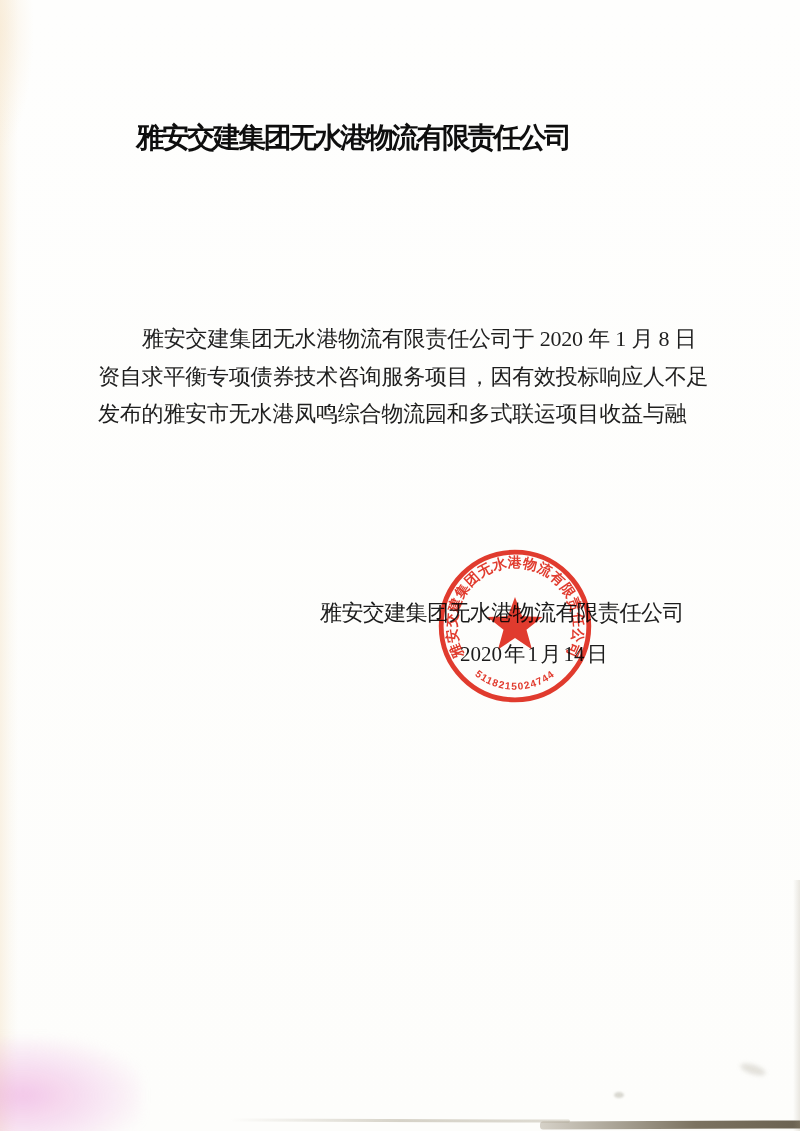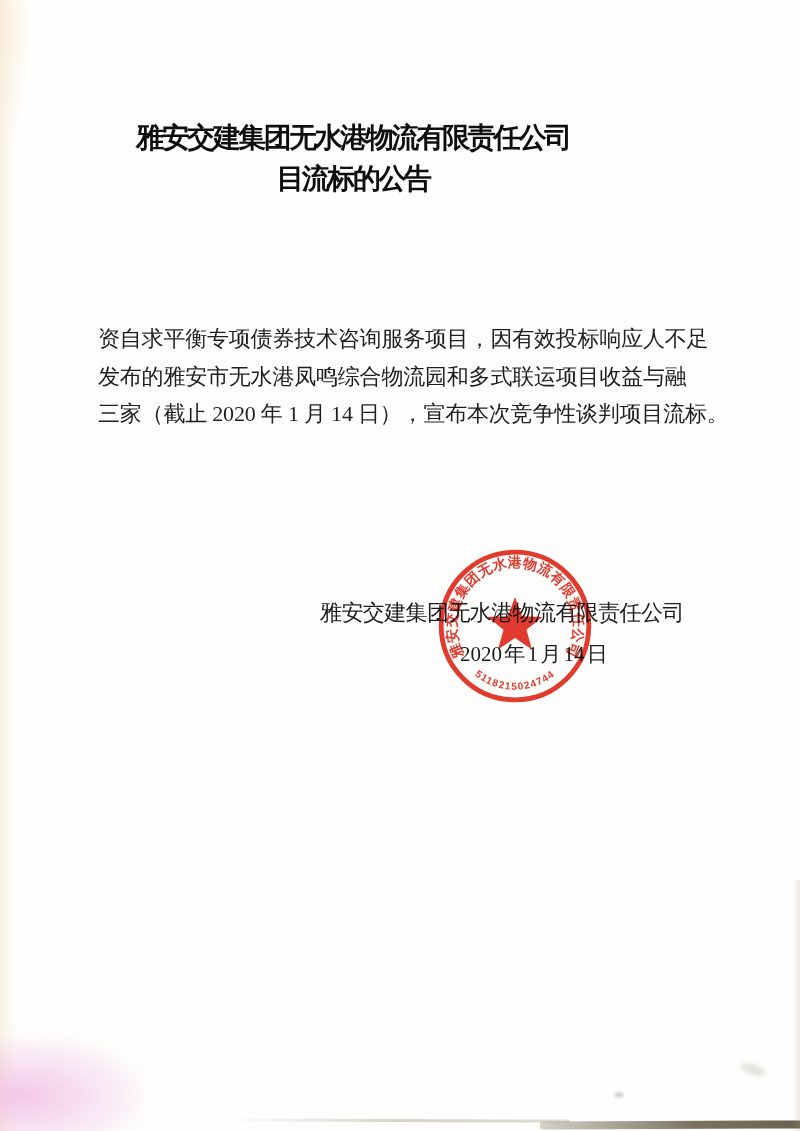--- a/index.html
+++ b/index.html
@@ -85,27 +85,26 @@
   <div class="corner-tl"></div>
   <div class="smudge-pink"></div>
   <div class="bottom-line-faint"></div>
   <div class="bottom-line-dark"></div>
   <div class="edge-right"></div>
   <div class="speck1"></div>
   <div class="speck2"></div>
 
   <div class="title-block">
     <div>雅安交建集团无水港物流有限责任公司</div>
-    <div>目流标的公告</div>
   </div>
 
   <div class="body-block">
+    <div class="line indent">雅安交建集团无水港物流有限责任公司于 2020 年 1 月 8 日</div>
     <div class="line">资自求平衡专项债券技术咨询服务项目，因有效投标响应人不足</div>
     <div class="line">发布的雅安市无水港凤鸣综合物流园和多式联运项目收益与融</div>
-    <div class="line">三家（截止 2020 年 1 月 14 日），宣布本次竞争性谈判项目流标。</div>
   </div>
 
   <div class="sig-company">雅安交建集团无水港物流有限责任公司</div>
   <div class="sig-date">2020 年 1 月 14 日</div>
 
   <div class="seal">
     <svg viewBox="0 0 170 170" xmlns="http://www.w3.org/2000/svg">
       <defs>
         <path id="arcTop" d="M 30.7,112.7 A 61,61 0 1 1 139.3,112.7" fill="none"></path>
         <path id="arcBottom" d="M 27.8,118 A 66,66 0 0 0 142.2,118" fill="none"></path>

